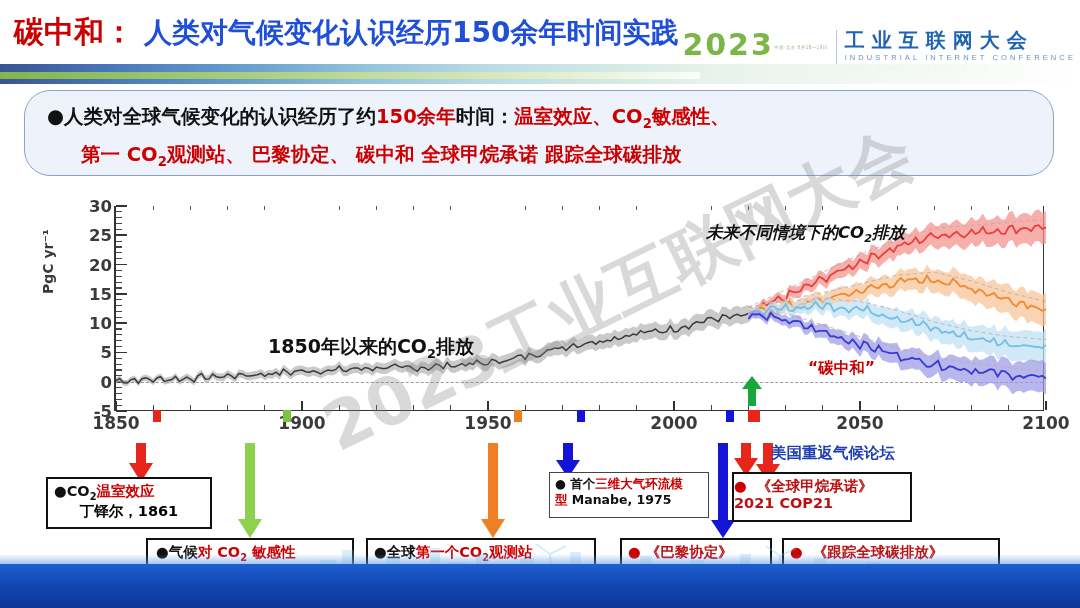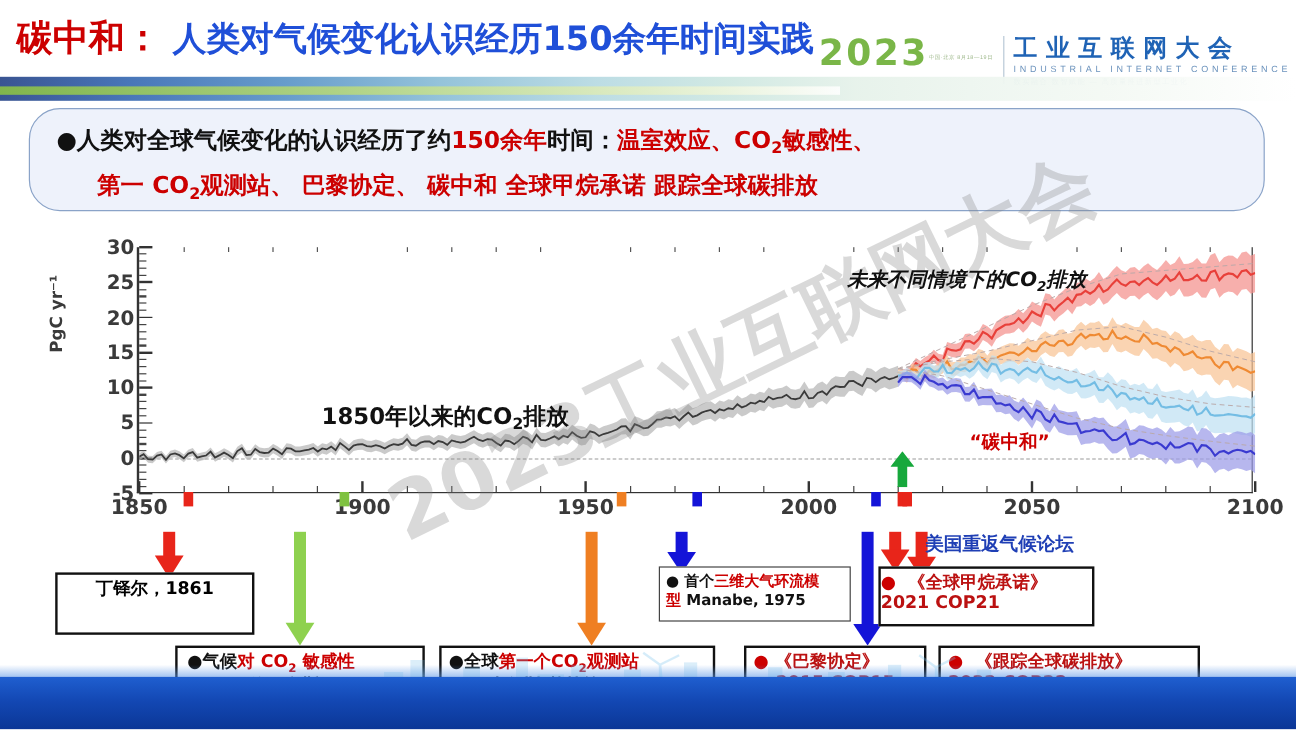--- a/index.html
+++ b/index.html
@@ -313,20 +313,21 @@
     <polygon points="12,33 0,15 24,15" fill="#e8251a"></polygon>
   </svg>
 
   <svg class="arrow" style="left:756px;top:443px;" width="24" height="40">
     <rect x="7" y="0" width="10" height="22" fill="#e8251a"></rect>
     <polygon points="12,39 0,21 24,21" fill="#e8251a"></polygon>
   </svg>
 </div>
 
 <div class="note" id="note1">
+  <div class="ln"><span class="bullet-b">●CO<sub>2</sub></span><span class="red">温室效应</span></div>
   <div class="ln" style="text-align:center;">丁铎尔，1861</div>
 </div>
 
 <div class="note" id="note2">
   <div class="ln"><span class="bullet-b">●气候</span><span class="red">对 CO<sub>2</sub> 敏感性</span></div>
   <div class="ln" style="text-align:center;">阿伦尼乌斯1896</div>
 </div>
 
 <div class="note" id="note3">
   <div class="ln"><span class="bullet-b">●全球</span><span class="red">第一个CO<sub>2</sub>观测站</span></div>

